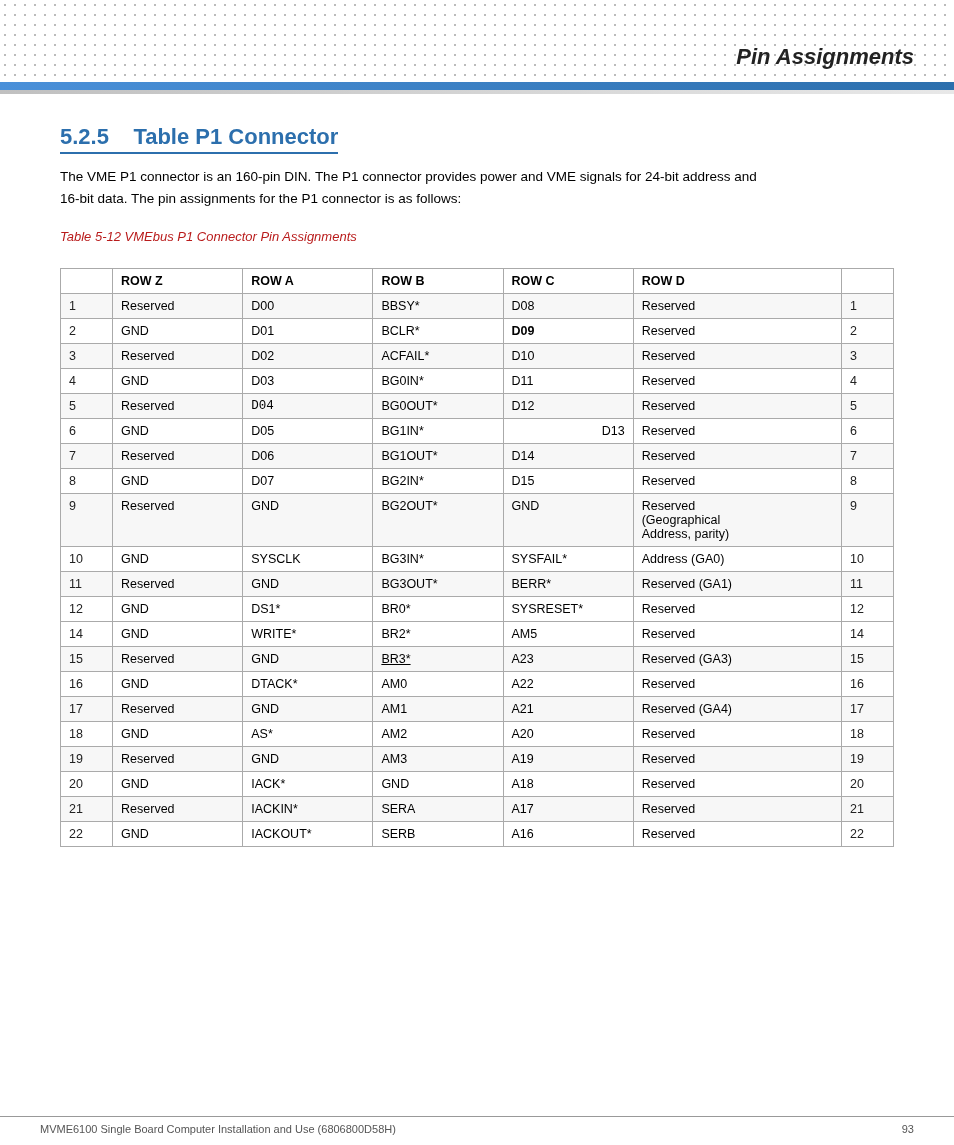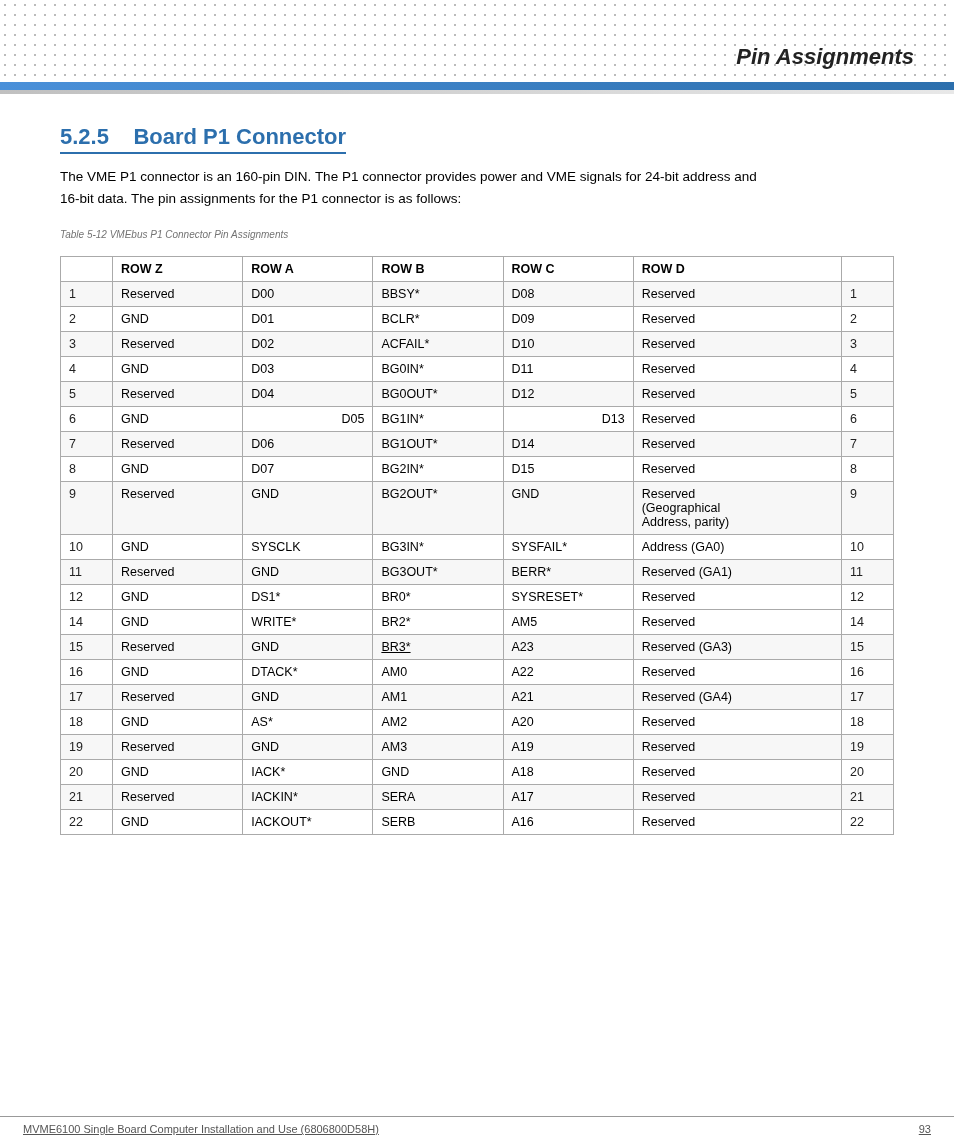--- a/index.html
+++ b/index.html
@@ -31,24 +31,24 @@
     }
 
     .description {
       font-size: 13.5px;
       line-height: 1.6;
       margin-bottom: 20px;
       max-width: 720px;
     }
 
     .table-caption {
-      color: #737373;
+      color: #b91c1c;
       font-style: italic;
-      font-size: 10px;
-      margin-bottom: 16px;
+      font-size: 13px;
+      margin-bottom: 24px;
     }
 
     
     table {
       border-collapse: collapse;
       width: 100%;
       font-size: 12.5px;
     }
     th, td {
       border: 1px solid #aaa;
@@ -77,29 +77,28 @@
     .col-rowc { width: 100px; }
     .col-rowd { width: 160px; }
     .col-numr { width: 40px; }
 
     
     .footer {
       position: absolute;
       bottom: 10px;
       left: 0;
       right: 0;
-      padding: 0 23px;
+      padding: 0 40px;
       display: flex;
       justify-content: space-between;
       align-items: center;
       border-top: 1px solid #999;
       padding-top: 6px;
       font-size: 11px;
       color: #555;
-      text-decoration: underline;
     }
 
     
     .header-bg {
       width: 100%;
       height: 82px;
       background-image: radial-gradient(circle, #bbb 1px, transparent 1px);
       background-size: 10px 10px;
       background-color: #fff;
       position: relative;
@@ -123,21 +122,21 @@
 
 <div class="blue-bar"></div>
 <div class="gray-bar"></div>
 
 <div class="content">
 
   <div style="margin-bottom:16px;">
     <span style="font-size:22px; font-weight:bold; color:#2c6fad; border-bottom:2px solid #2c6fad; padding-bottom:3px;">
       <span>5.2.5</span>
       &nbsp;&nbsp;
-      <span>Board P1 Connector</span>
+      <span>Table P1 Connector</span>
     </span>
   </div>
 
   <p class="description">The VME P1 connector is an 160-pin DIN. The P1 connector provides power and VME signals for 24-bit address and 16-bit data. The pin assignments for the P1 connector is as follows:</p>
 
   <p class="table-caption">Table 5-12 VMEbus P1 Connector Pin Assignments</p>
 
   <table>
     <thead>
       <tr>
@@ -158,21 +157,21 @@
           <td style="white-space: pre-line;">BBSY*</td>
           <td style="white-space: pre-line;">D08</td>
           <td style="white-space: pre-line;">Reserved</td>
           <td style="white-space: pre-line; font-weight: normal; color: rgb(34, 34, 34);">1</td>
         </tr>
         <tr style="background: rgb(255, 255, 255);">
           <td style="white-space: pre-line; font-weight: normal; color: rgb(34, 34, 34);">2</td>
           <td style="white-space: pre-line;">GND</td>
           <td style="white-space: pre-line;">D01</td>
           <td style="white-space: pre-line;">BCLR*</td>
-          <td style="white-space: pre-line;">D09</td>
+          <td style="white-space: pre-line; font-weight: bold;">D09</td>
           <td style="white-space: pre-line;">Reserved</td>
           <td style="white-space: pre-line; font-weight: normal; color: rgb(34, 34, 34);">2</td>
         </tr>
         <tr style="background: rgb(247, 247, 247);">
           <td style="white-space: pre-line; font-weight: normal; color: rgb(34, 34, 34);">3</td>
           <td style="white-space: pre-line;">Reserved</td>
           <td style="white-space: pre-line;">D02</td>
           <td style="white-space: pre-line;">ACFAIL*</td>
           <td style="white-space: pre-line;">D10</td>
           <td style="white-space: pre-line;">Reserved</td>
@@ -183,30 +182,30 @@
           <td style="white-space: pre-line;">GND</td>
           <td style="white-space: pre-line;">D03</td>
           <td style="white-space: pre-line;">BG0IN*</td>
           <td style="white-space: pre-line;">D11</td>
           <td style="white-space: pre-line;">Reserved</td>
           <td style="white-space: pre-line; font-weight: normal; color: rgb(34, 34, 34);">4</td>
         </tr>
         <tr style="background: rgb(247, 247, 247);">
           <td style="white-space: pre-line; font-weight: normal; color: rgb(34, 34, 34);">5</td>
           <td style="white-space: pre-line;">Reserved</td>
-          <td style="white-space: pre-line;">D04</td>
+          <td style="white-space: pre-line; font-family: Liberation Mono, monospace;">D04</td>
           <td style="white-space: pre-line;">BG0OUT*</td>
           <td style="white-space: pre-line;">D12</td>
           <td style="white-space: pre-line;">Reserved</td>
           <td style="white-space: pre-line; font-weight: normal; color: rgb(34, 34, 34);">5</td>
         </tr>
         <tr style="background: rgb(255, 255, 255);">
           <td style="white-space: pre-line; font-weight: normal; color: rgb(34, 34, 34);">6</td>
           <td style="white-space: pre-line;">GND</td>
-          <td style="white-space: pre-line; text-align: right;">D05</td>
+          <td style="white-space: pre-line;">D05</td>
           <td style="white-space: pre-line;">BG1IN*</td>
           <td style="white-space: pre-line; text-align: right;">D13</td>
           <td style="white-space: pre-line;">Reserved</td>
           <td style="white-space: pre-line; font-weight: normal; color: rgb(34, 34, 34);">6</td>
         </tr>
         <tr style="background: rgb(247, 247, 247);">
           <td style="white-space: pre-line; font-weight: normal; color: rgb(34, 34, 34);">7</td>
           <td style="white-space: pre-line;">Reserved</td>
           <td style="white-space: pre-line;">D06</td>
           <td style="white-space: pre-line;">BG1OUT*</td>

